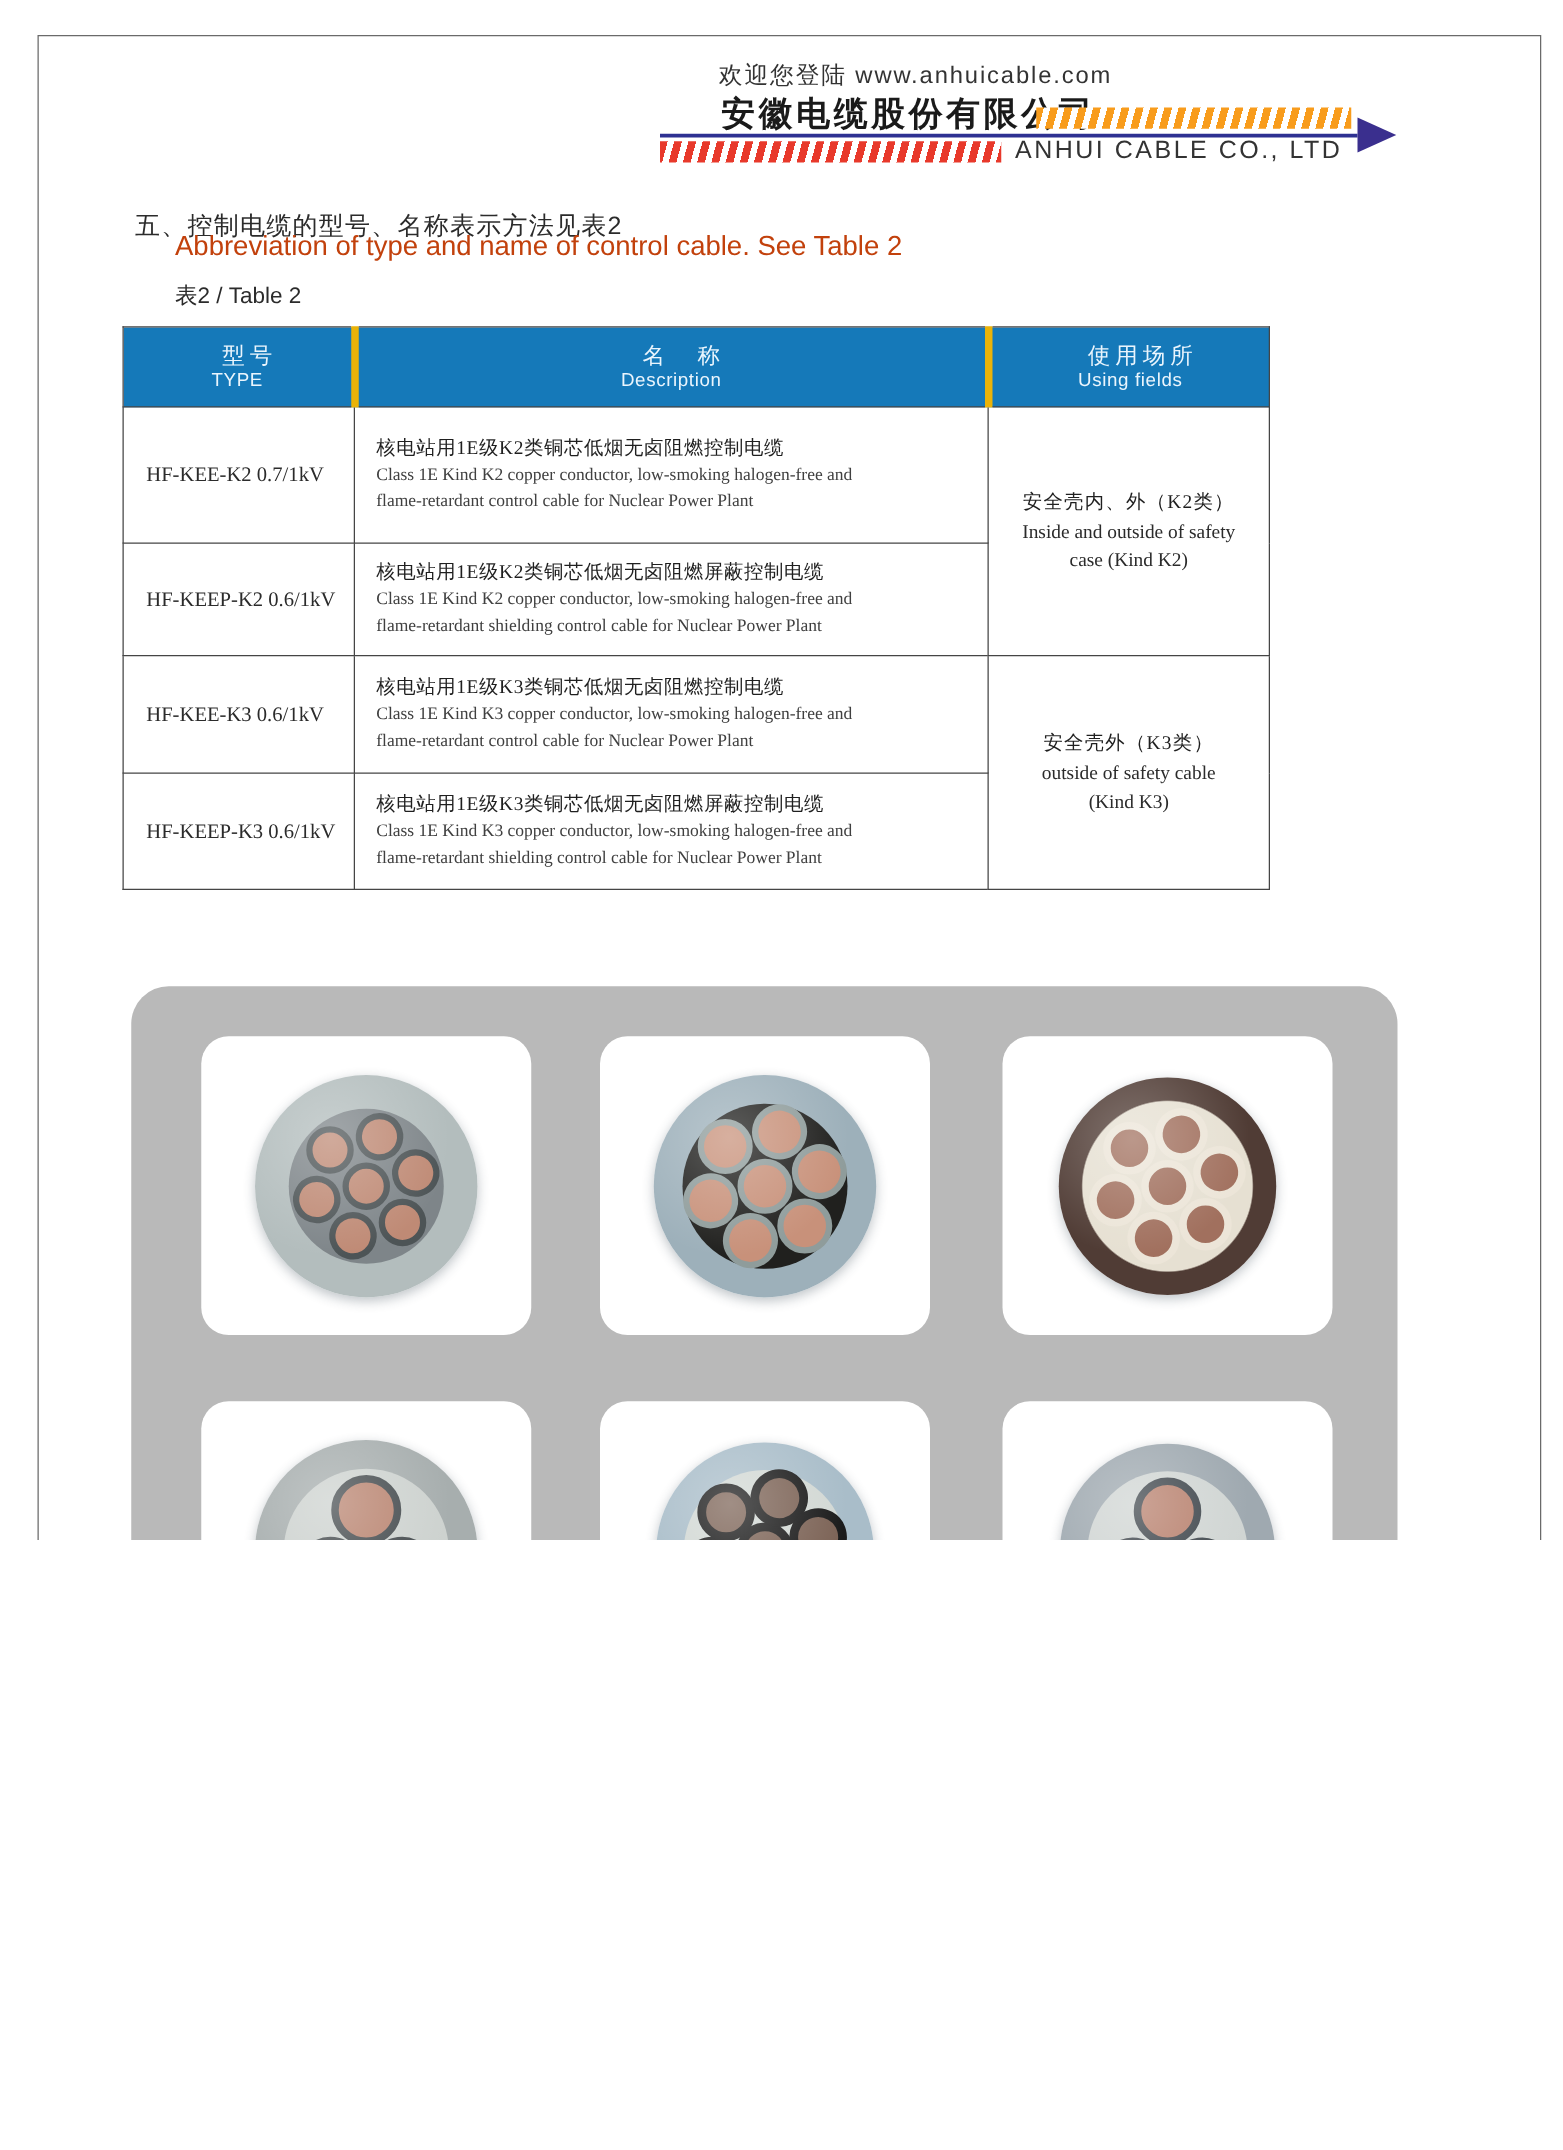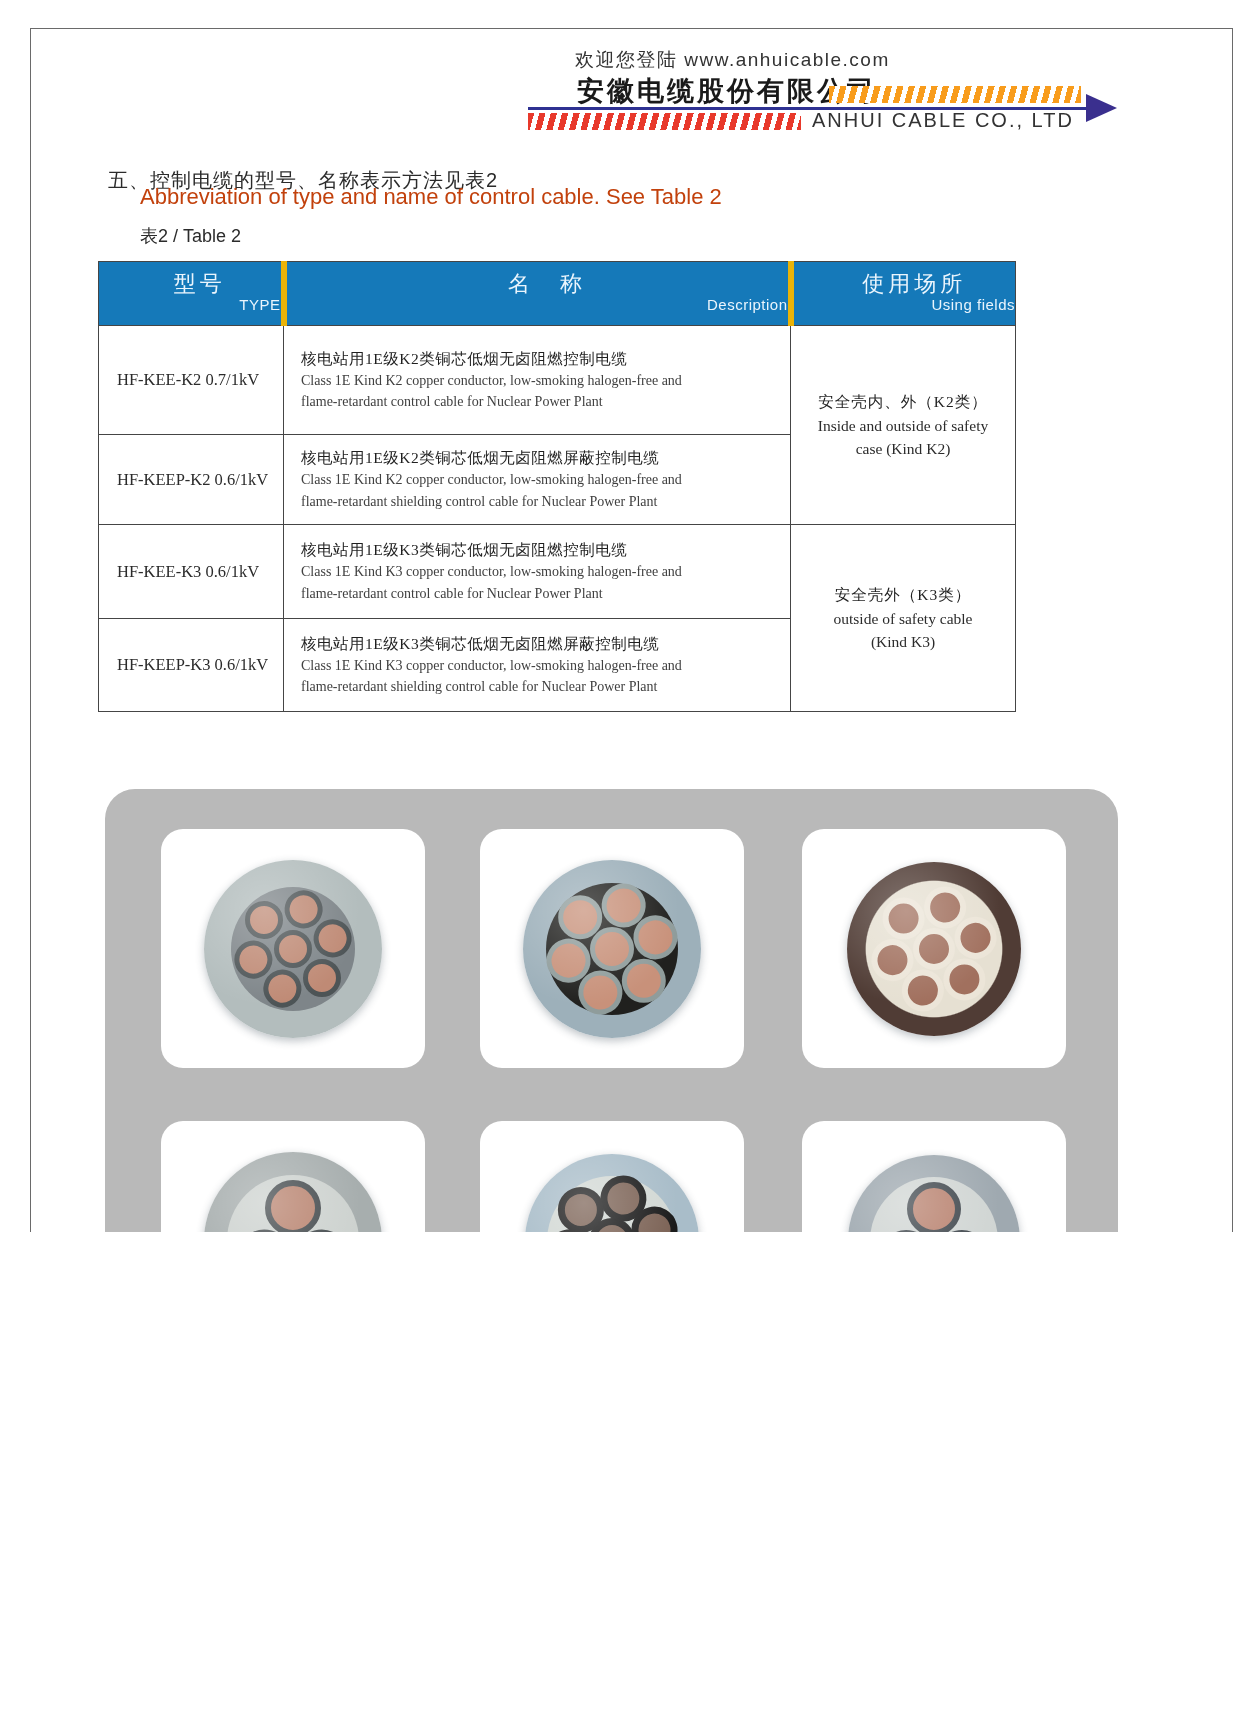--- a/index.html
+++ b/index.html
@@ -23,22 +23,22 @@
   
   .sec-cn{position:absolute;left:108px;top:167px;font-size:20px;letter-spacing:1px;color:#2b2b2b;}
   .sec-en{position:absolute;left:140px;top:184px;font-size:22px;color:#c2410c;}
   .sec-ref{position:absolute;left:140px;top:224px;font-size:18px;color:#2b2b2b;}
 
   
   table.spec{position:absolute;left:98px;top:261px;width:917px;border-collapse:collapse;table-layout:fixed;background:#fff;}
   table.spec{border:1.5px solid #454545;}
   table.spec th{background:#1579b9;color:#eaf5fd;font-weight:normal;padding:0;height:63px;vertical-align:middle;}
   table.spec th + th{border-left:6px solid #eab308;}
-  .th-cn{display:block;font-size:22px;letter-spacing:4px;line-height:22px;margin-left:20px;}
-  .th-en{display:block;font-size:15px;letter-spacing:0.5px;line-height:20px;text-align:right;}
+  .th-cn{display:block;font-size:18px;letter-spacing:4px;line-height:22px;margin-left:20px;}
+  .th-en{display:block;font-size:15px;letter-spacing:0.5px;line-height:20px;}
   table.spec td{border:1px solid #454545;vertical-align:middle;background:#fff;font-family:Liberation Serif, serif;}
   td.type-cell{width:185px;padding-left:18px;font-size:16.5px;color:#2b2b2b;}
   td.desc-cell{width:507px;padding:10px 14px 10px 17px;}
   td.use-cell{width:225px;text-align:center;}
   .desc-cn{font-size:15.5px;letter-spacing:0.5px;line-height:22px;color:#1f1f1f;}
   .desc-en{font-size:14px;line-height:21.5px;color:#404040;}
   .use-cn{font-size:15.5px;letter-spacing:1px;line-height:24px;color:#1f1f1f;}
   .use-en{font-size:15.5px;line-height:23px;color:#2b2b2b;}
   tr.r1{height:109px;} tr.r2{height:90px;} tr.r3{height:94px;} tr.r4{height:93px;}
 

